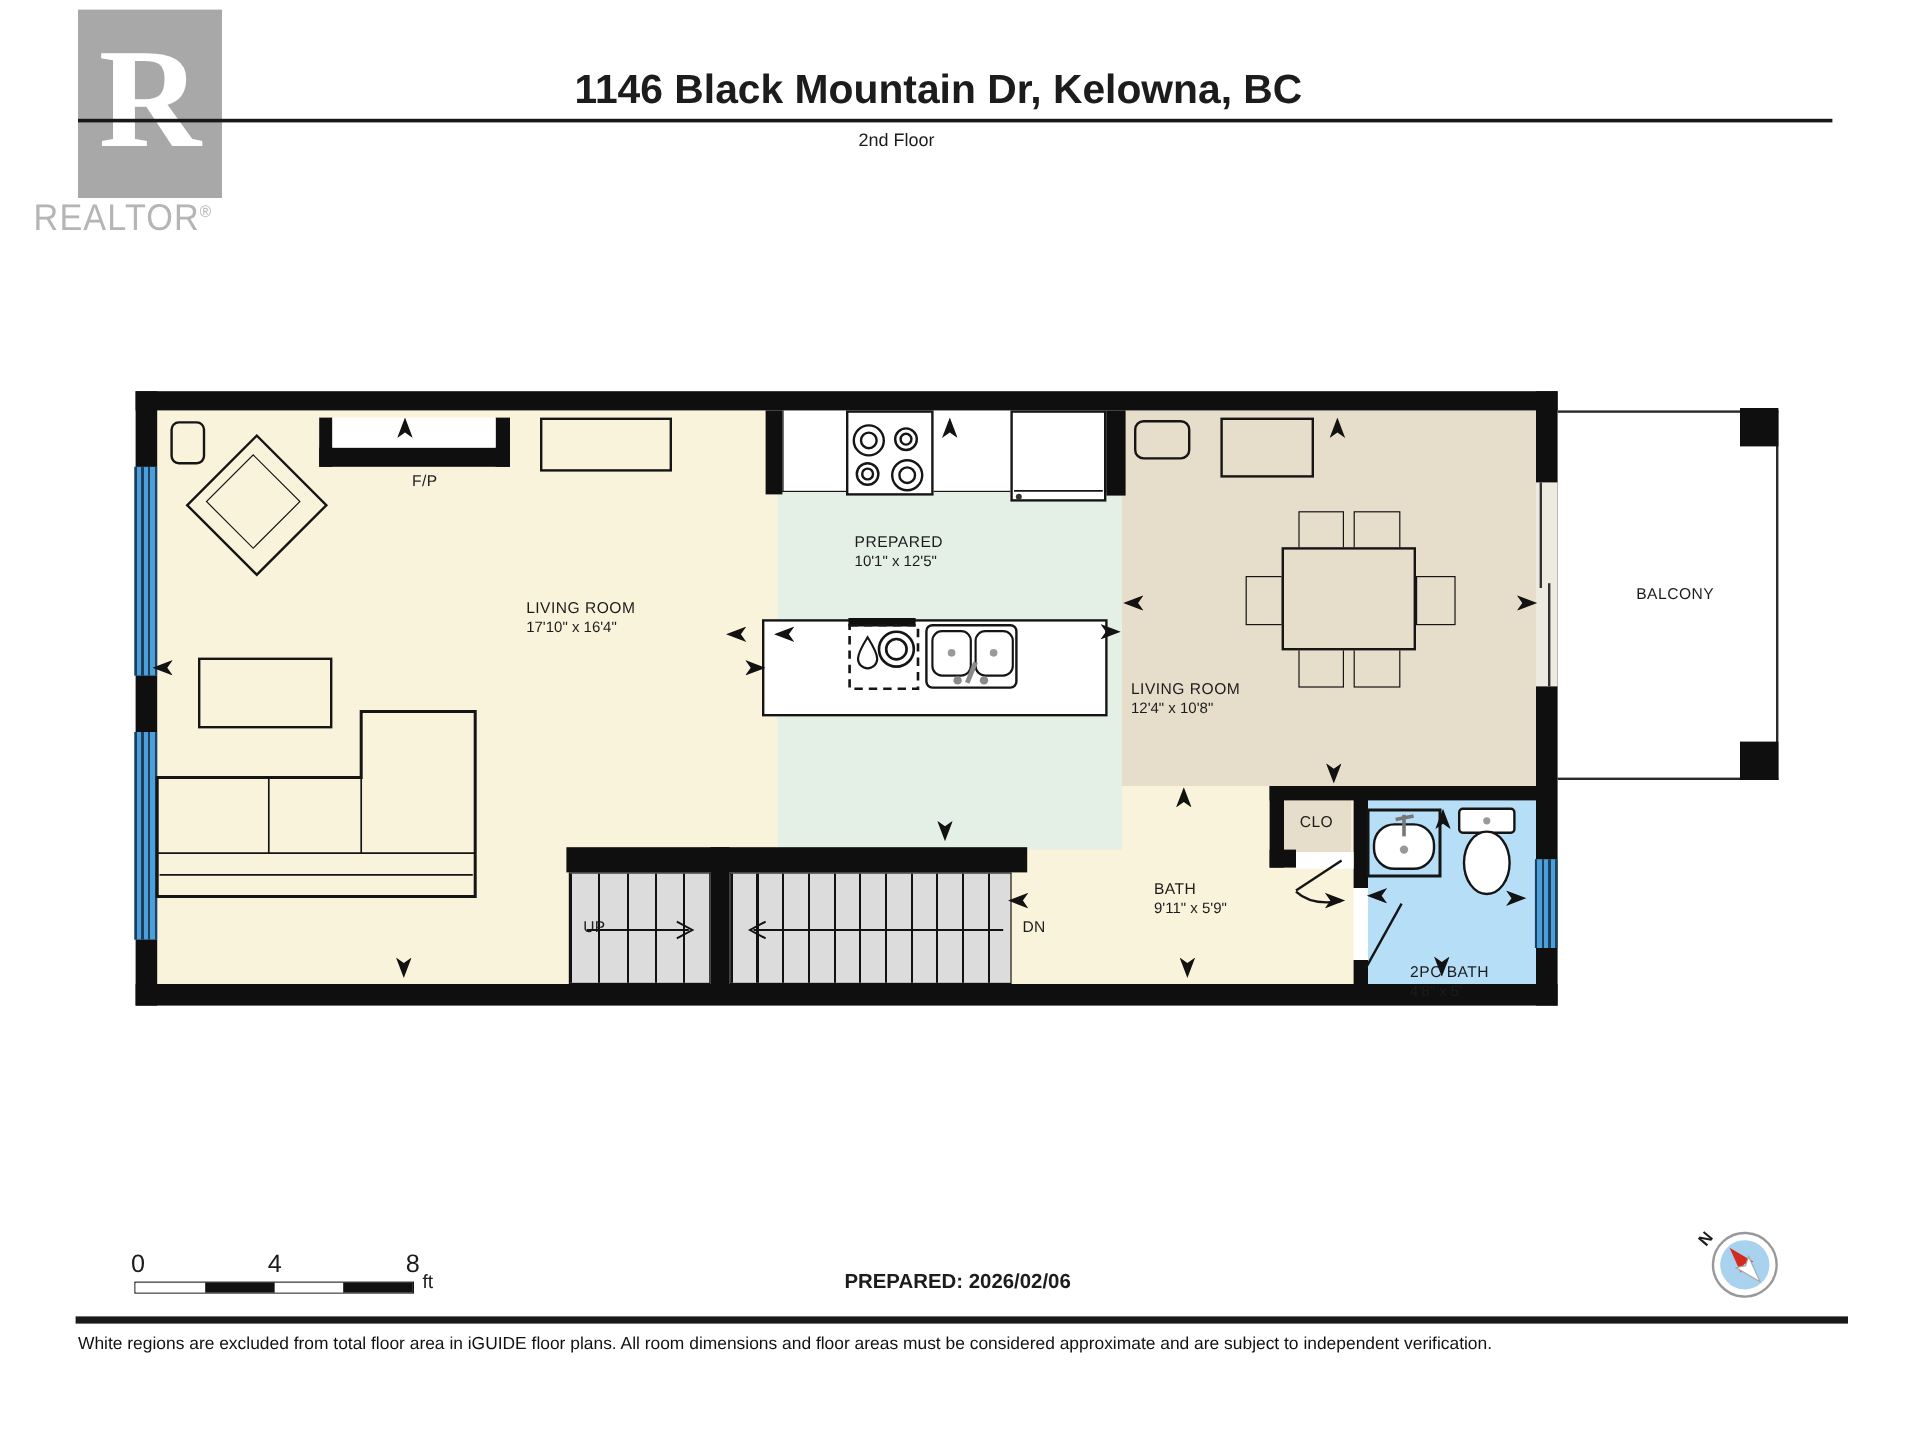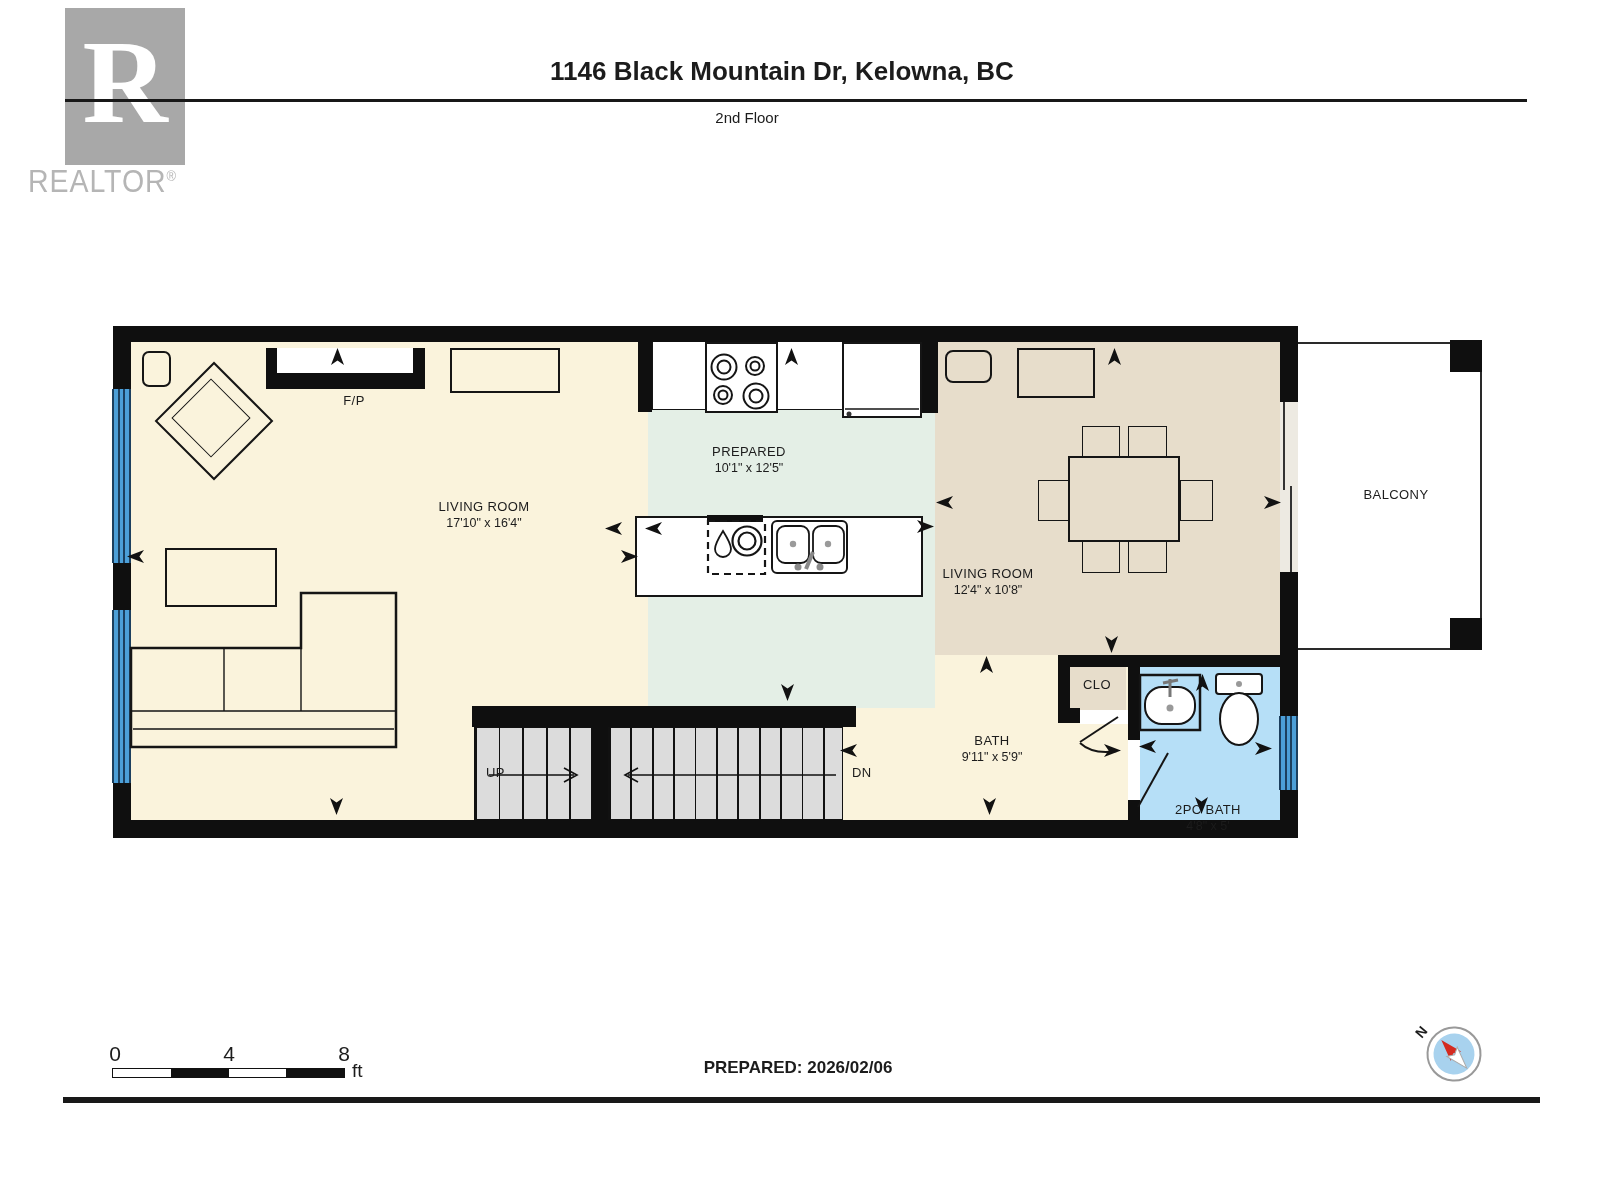--- a/index.html
+++ b/index.html
@@ -4,21 +4,21 @@
 <style>
   html,body{margin:0;padding:0;background:#fff;}
   .page{position:relative;width:1600px;height:1200px;background:#fff;overflow:hidden;
         font-family:"Liberation Sans",sans-serif;color:#1c1c1c;}
   .abs{position:absolute;box-sizing:border-box;}
   
   .logo-box{left:65px;top:8px;width:120px;height:157px;background:#a8a8a8;text-align:center;}
   .logo-r{font-family:"Liberation Serif",serif;font-weight:bold;font-size:118px;line-height:150px;color:#fff;}
   .logo-text{left:28px;top:164px;width:190px;font-size:31px;color:#b5b5b5;letter-spacing:1px;transform:scaleX(.92);transform-origin:left;}
   .logo-text sup{font-size:14px;}
-  .title{left:782px;top:56px;transform:translateX(-50%);font-size:26px;font-weight:bold;white-space:nowrap;}
+  .title{left:782px;top:56px;transform:translateX(-50%);font-size:34px;font-weight:bold;white-space:nowrap;}
   .title-rule{left:65px;top:99px;width:1462px;height:3px;background:#181818;}
   .subtitle{left:747px;top:109px;transform:translateX(-50%);font-size:15px;font-weight:normal;white-space:nowrap;}
   
   .wall{position:absolute;box-sizing:border-box;background:#0f0f0f;}
   .fill{position:absolute;box-sizing:border-box;}
   .cream{background:#FAF3DC;}
   .mint{background:#E4EFE6;}
   .tan{background:#E7DDCB;}
   .bathblue{background:#B6DFF7;}
   .white{background:#ffffff;}
@@ -26,35 +26,35 @@
        background-image:repeating-linear-gradient(90deg,#1c3f5e 0 2px,rgba(0,0,0,0) 2px 5.7px);}
   
   .furn{position:absolute;box-sizing:border-box;border:2.5px solid #151515;background:#FAF3DC;}
   .furn.thin{border-width:1.8px;}
   .furn.tanbg{background:#E7DDCB;}
   .furn.whitebg{background:#fff;}
   .stair{position:absolute;box-sizing:border-box;border:1.8px solid #111;}
   .stair.up{background:repeating-linear-gradient(90deg,#111 0 1.8px,#DCDCDC 1.8px 23.6px);}
   .stair.dn{background:repeating-linear-gradient(90deg,#111 0 1.8px,#DCDCDC 1.8px 21.4px);}
   
-  .label{position:absolute;transform:translateX(-50%);text-align:center;white-space:nowrap;line-height:1.32;}
+  .label{position:absolute;transform:translateX(-50%);white-space:nowrap;line-height:1.32;}
   .rname{display:block;font-size:13px;letter-spacing:.4px;}
   .rdims{display:block;font-size:12.5px;}
   .small-lab{position:absolute;font-size:13px;letter-spacing:.3px;white-space:nowrap;}
   
   .dart{position:absolute;width:17px;height:13px;background:#121212;
         clip-path:polygon(0 0,100% 50%,0 100%,27% 50%);}
   .dart.up{transform:rotate(-90deg);} .dart.down{transform:rotate(90deg);} .dart.left{transform:rotate(180deg);}
   .svg-overlay{position:absolute;left:0;top:0;pointer-events:none;}
   
   .scale-num{position:absolute;font-size:21px;transform:translateX(-50%);}
   .scale-bar{left:112px;top:1068px;width:233px;height:10px;border:1.2px solid #111;display:flex;}
   .scale-bar div{height:100%;flex:1;}
   .sb-b{background:#111;} .sb-w{background:#fff;}
-  .ft-lab{left:352px;top:1060px;font-size:19px;position:absolute;}
+  .ft-lab{left:352px;top:1060px;font-size:16px;position:absolute;}
   .prepared{left:798px;top:1058px;transform:translateX(-50%);font-size:17px;white-space:nowrap;font-weight:bold;}
   .footer-rule{left:63px;top:1097px;width:1477px;height:6px;background:#181818;}
   .disclaimer{left:65px;top:1112px;width:1470px;font-size:14.5px;color:#111;}
   .north{left:1416px;top:1024px;font-size:14px;font-weight:bold;transform:rotate(-50deg);position:absolute;}
 </style>
 </head>
 <body>
 
 <div class="page">
 
@@ -272,14 +272,15 @@
     <div class="sb-w"></div>
       <div class="sb-b"></div>
     <div class="sb-w"></div>
       <div class="sb-b"></div>
   </div>
   <div class="ft-lab">ft</div>
 
   <div class="abs prepared">PREPARED: 2026/02/06</div>
   <div class="north">N</div>
   <div class="abs footer-rule"></div>
+  <div class="abs disclaimer">White regions are excluded from total floor area in iGUIDE floor plans. All room dimensions and floor areas must be considered approximate and are subject to independent verification.</div>
 
 </div>
 
 </body></html>

